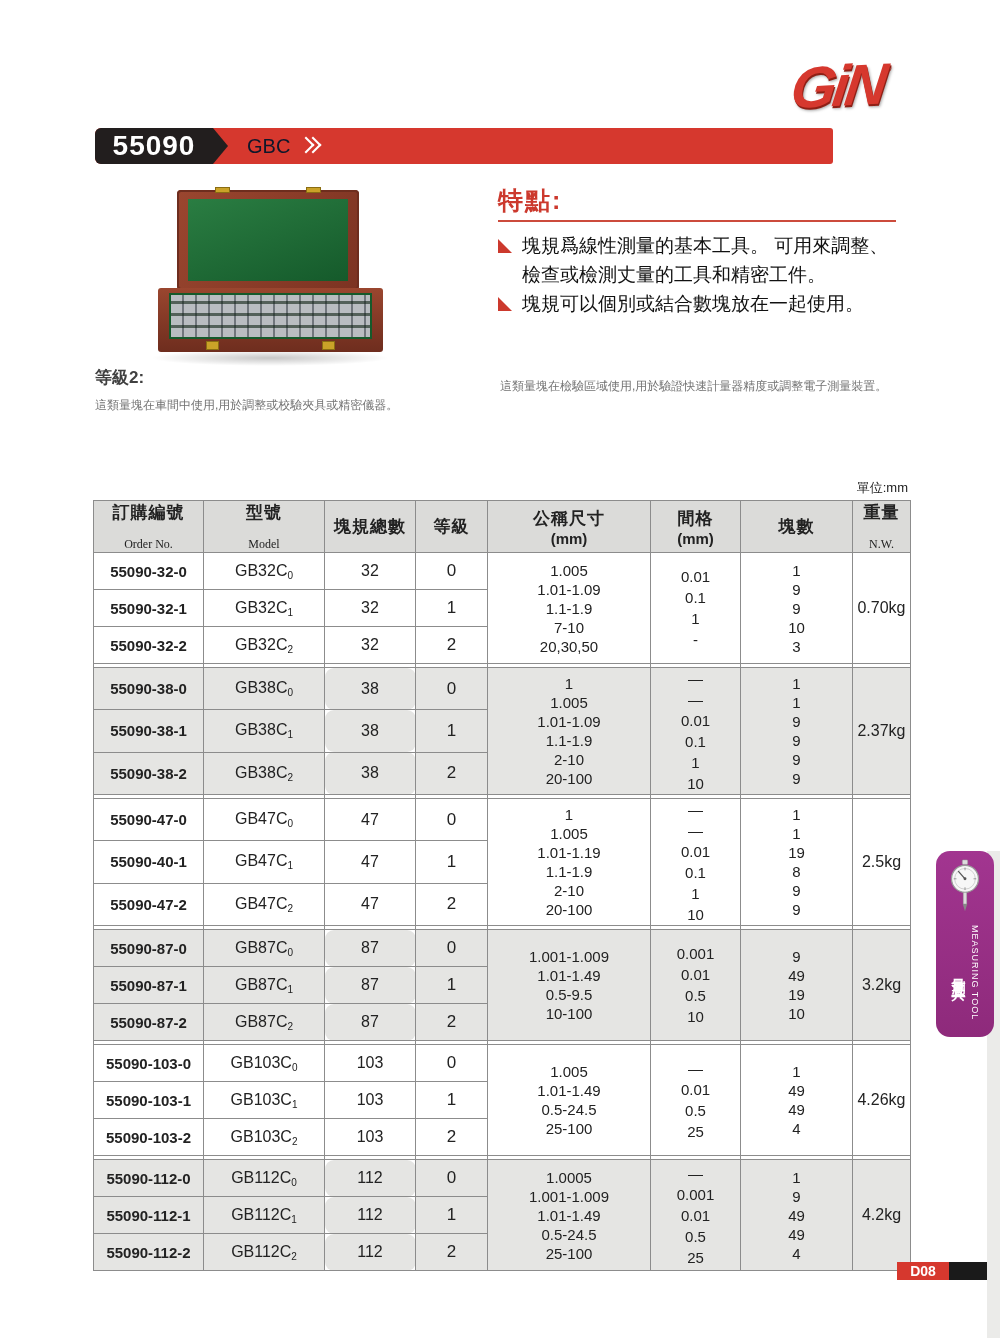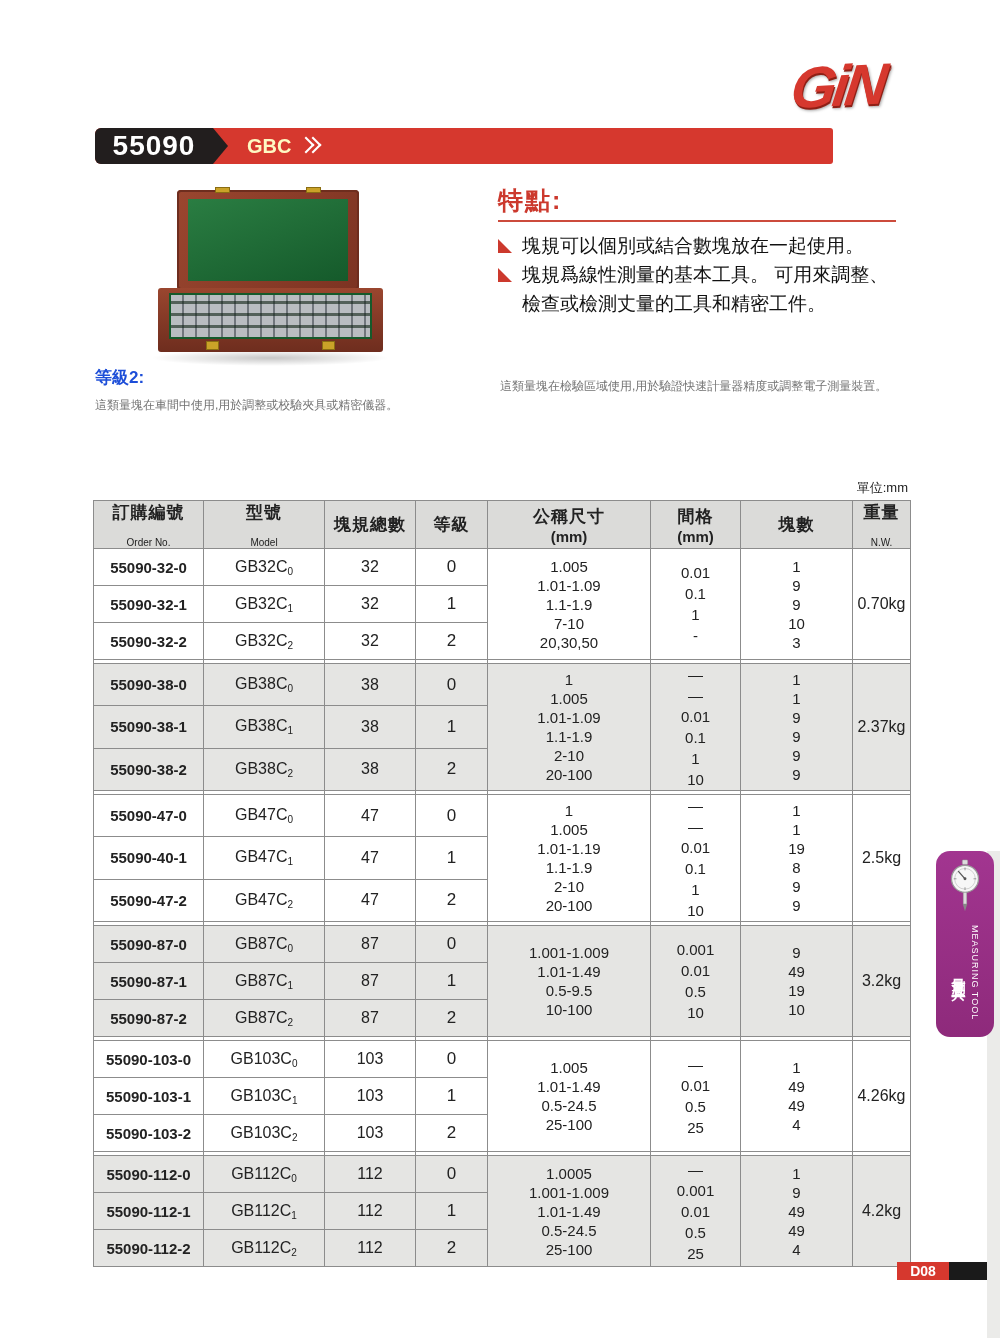--- a/index.html
+++ b/index.html
@@ -30,21 +30,21 @@
     position: absolute; left: 0; top: 0; width: 118px; height: 36px;
     background: #221e1e; border-radius: 6px 0 0 6px;
     color: #fff; font-weight: bold; font-size: 28px; letter-spacing: 1px;
     text-align: center; line-height: 35px;
   }
   .code-tag::after {
     content: ""; position: absolute; right: -15px; top: 0;
     border-top: 18px solid transparent; border-bottom: 18px solid transparent;
     border-left: 15px solid #221e1e;
   }
-  .hdr-series { position: absolute; left: 152px; font-weight: bold; font-size: 20px; color: #fef9c3; }
+  .hdr-series { position: absolute; left: 152px; font-weight: normal; font-size: 20px; color: #0f172a; }
   .hdr-chev { position: absolute; left: 205px; top: 4px; width: 26px; height: 28px; }
   .hdr-chev i {
     position: absolute; top: 7px; width: 12px; height: 12px;
     border-top: 2px solid #fff; border-right: 2px solid #fff;
     transform: rotate(45deg) ; 
   }
   .hdr-chev i.c1 { left: 0; } .hdr-chev i.c2 { left: 7px; }
   .hdr-title { position: absolute; left: 240px; display: flex; align-items: baseline; white-space: nowrap; }
   .hdr-title-zh { color: #fff; font-weight: bold; font-size: 25px; letter-spacing: 2px; }
   .hdr-title-en { color: #fff; font-weight: bold; font-size: 16px; margin-left: 8px; }
@@ -77,46 +77,46 @@
   .features-rule { height: 2px; background: #cc4b3c; margin-top: 3px; }
   .features-list { list-style: none; margin-top: 9px; }
   .features-list li { position: relative; padding-left: 24px; font-size: 19px; line-height: 29px; color: #111; }
   .features-list li::before {
     content: ""; position: absolute; left: 0; top: 8px; width: 14px; height: 14px;
     background: #cc392d; clip-path: polygon(0 0, 100% 100%, 0 100%);
   }
 
   
   .grade-block { position: absolute; }
-  .grade-heading { color: #1d4ed8; font-weight: bold; font-size: 17px; margin-bottom: 2px; }
+  .grade-heading { color: #404040; font-weight: bold; font-size: 17px; margin-bottom: 2px; }
   .grade-body { font-size: 12px; line-height: 28px; color: #737373; }
   .grade2 { left: 95px;  top: 366px; width: 398px; }
   .grade1 { left: 500px; top: 372px; width: 410px; }
   .grade0 { left: 95px;  top: 429px; width: 818px; }
 
   .unit-label { position: absolute; left: 700px; top: 479px; width: 208px; text-align: right; font-size: 13px; color: #222; }
 
   
   .spec-table { position: absolute; left: 93px; top: 500px; width: 817px;
                 border-collapse: collapse; table-layout: fixed; color: #222; }
   .spec-table th, .spec-table td {
     border: 1px solid #8c8c8c; text-align: center; vertical-align: middle; padding: 0;
   }
   .spec-table thead th { background: #dbdbd9; height: 48px; }
   .th-zh { font-size: 17px; font-weight: bold; letter-spacing: 1px; }
-  .th-en { font-size: 10px; font-weight: normal; margin-top: 13px; }
+  .th-en { font-size: 12px; font-weight: normal; margin-top: 13px; font-family: Liberation Serif, serif; }
   .th-unit { font-size: 15px; font-weight: bold; }
   .spec-table tbody tr { height: 37px; }
   tr.shaded td { background: #e5e5e3; }
   tr.gap { height: 4px !important; }
   tr.gap td { background: #fff !important; height: 4px; }
   .c-order { font-weight: bold; font-size: 15px; }
   .c-model { font-size: 16px; }
   .c-model sub { font-size: 10px; vertical-align: -3px; }
-  .c-total { font-size: 16px; }
+  .c-total { font-size: 16px; border-radius: 9px; }
   .c-grade { font-size: 17px; }
   .c-sizes { text-align: left; padding-left: 30px; font-size: 15px; }
   .c-sizes div { line-height: 19px; }
   .c-spacing { font-size: 15px; } .c-spacing div { line-height: 21px; }
   .c-blocks { font-size: 15px; } .c-blocks div { line-height: 19px; }
   .c-weight { font-size: 16px; }
 
   
   .right-strip { position: absolute; left: 987px; top: 851px; width: 13px; height: 487px; background: #ebebe9; }
   .side-tab { position: absolute; left: 936px; top: 851px; width: 58px; height: 186px;
@@ -164,22 +164,22 @@
       </div>
       <div class="latch l1"></div>
       <div class="latch l2"></div>
     </div>
   </div>
 
   <div class="features">
     <div class="features-heading">特點:</div>
     <div class="features-rule"></div>
     <ul class="features-list">
+      <li>塊規爲線性測量的基本工具。 可用來調整、檢查或檢測丈量的工具和精密工件。</li>
       <li>塊規可以個別或結合數塊放在一起使用。</li>
-      <li>塊規爲線性測量的基本工具。 可用來調整、檢查或檢測丈量的工具和精密工件。</li>
     </ul>
   </div>
 
   <div class="grade-block grade2">
     <div class="grade-heading">等級2:</div>
     <div class="grade-body">這類量塊在車間中使用,用於調整或校驗夾具或精密儀器。</div>
   </div>
   <div class="grade-block grade1">
     <div class="grade-body">這類量塊在檢驗區域使用,用於驗證快速計量器精度或調整電子測量裝置。</div>
   </div>

